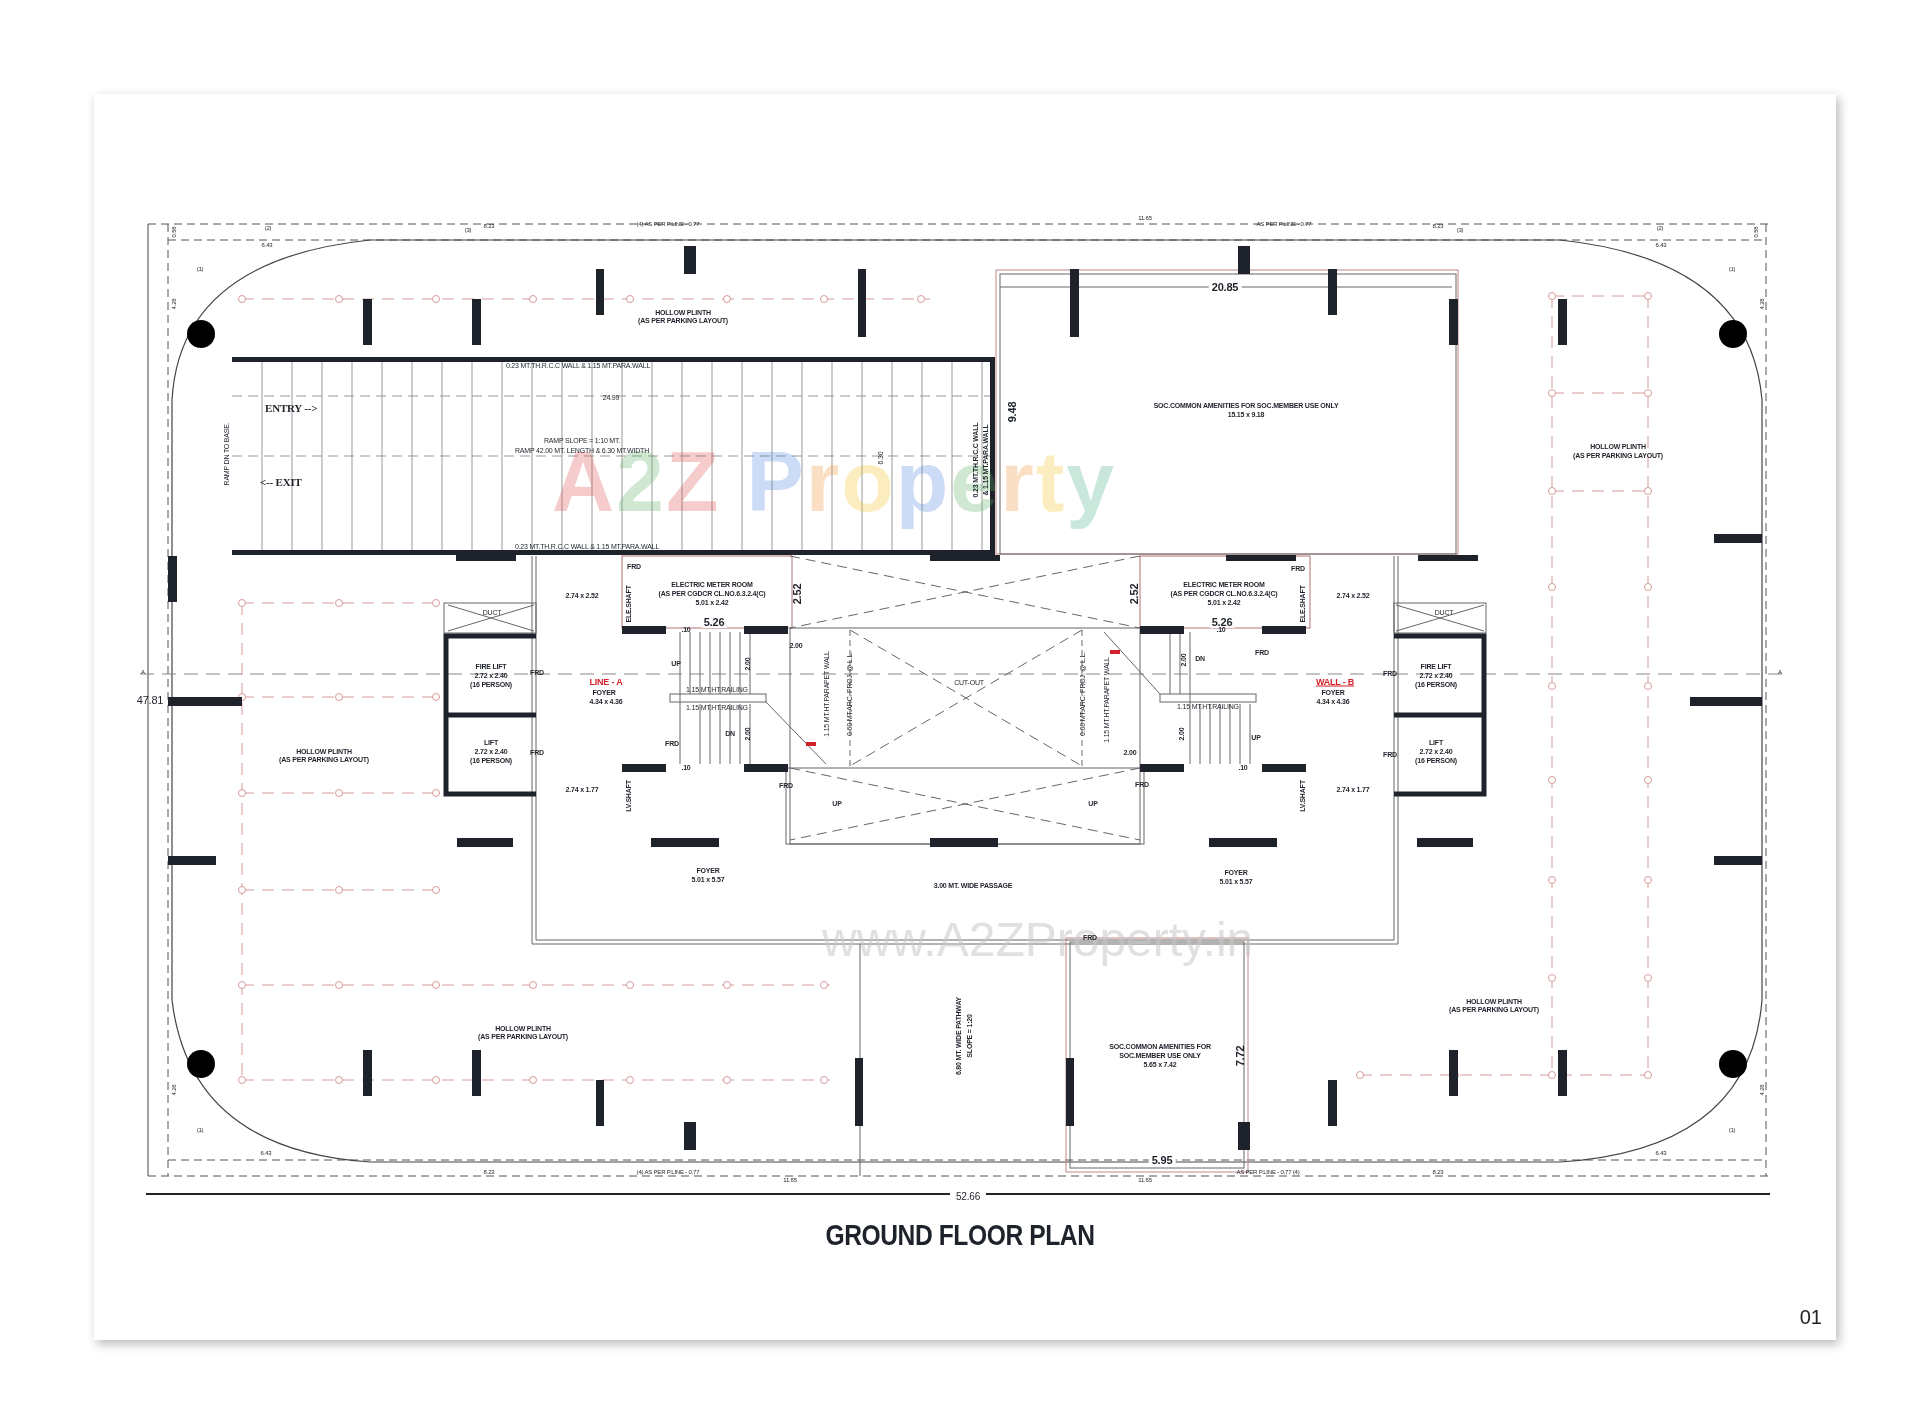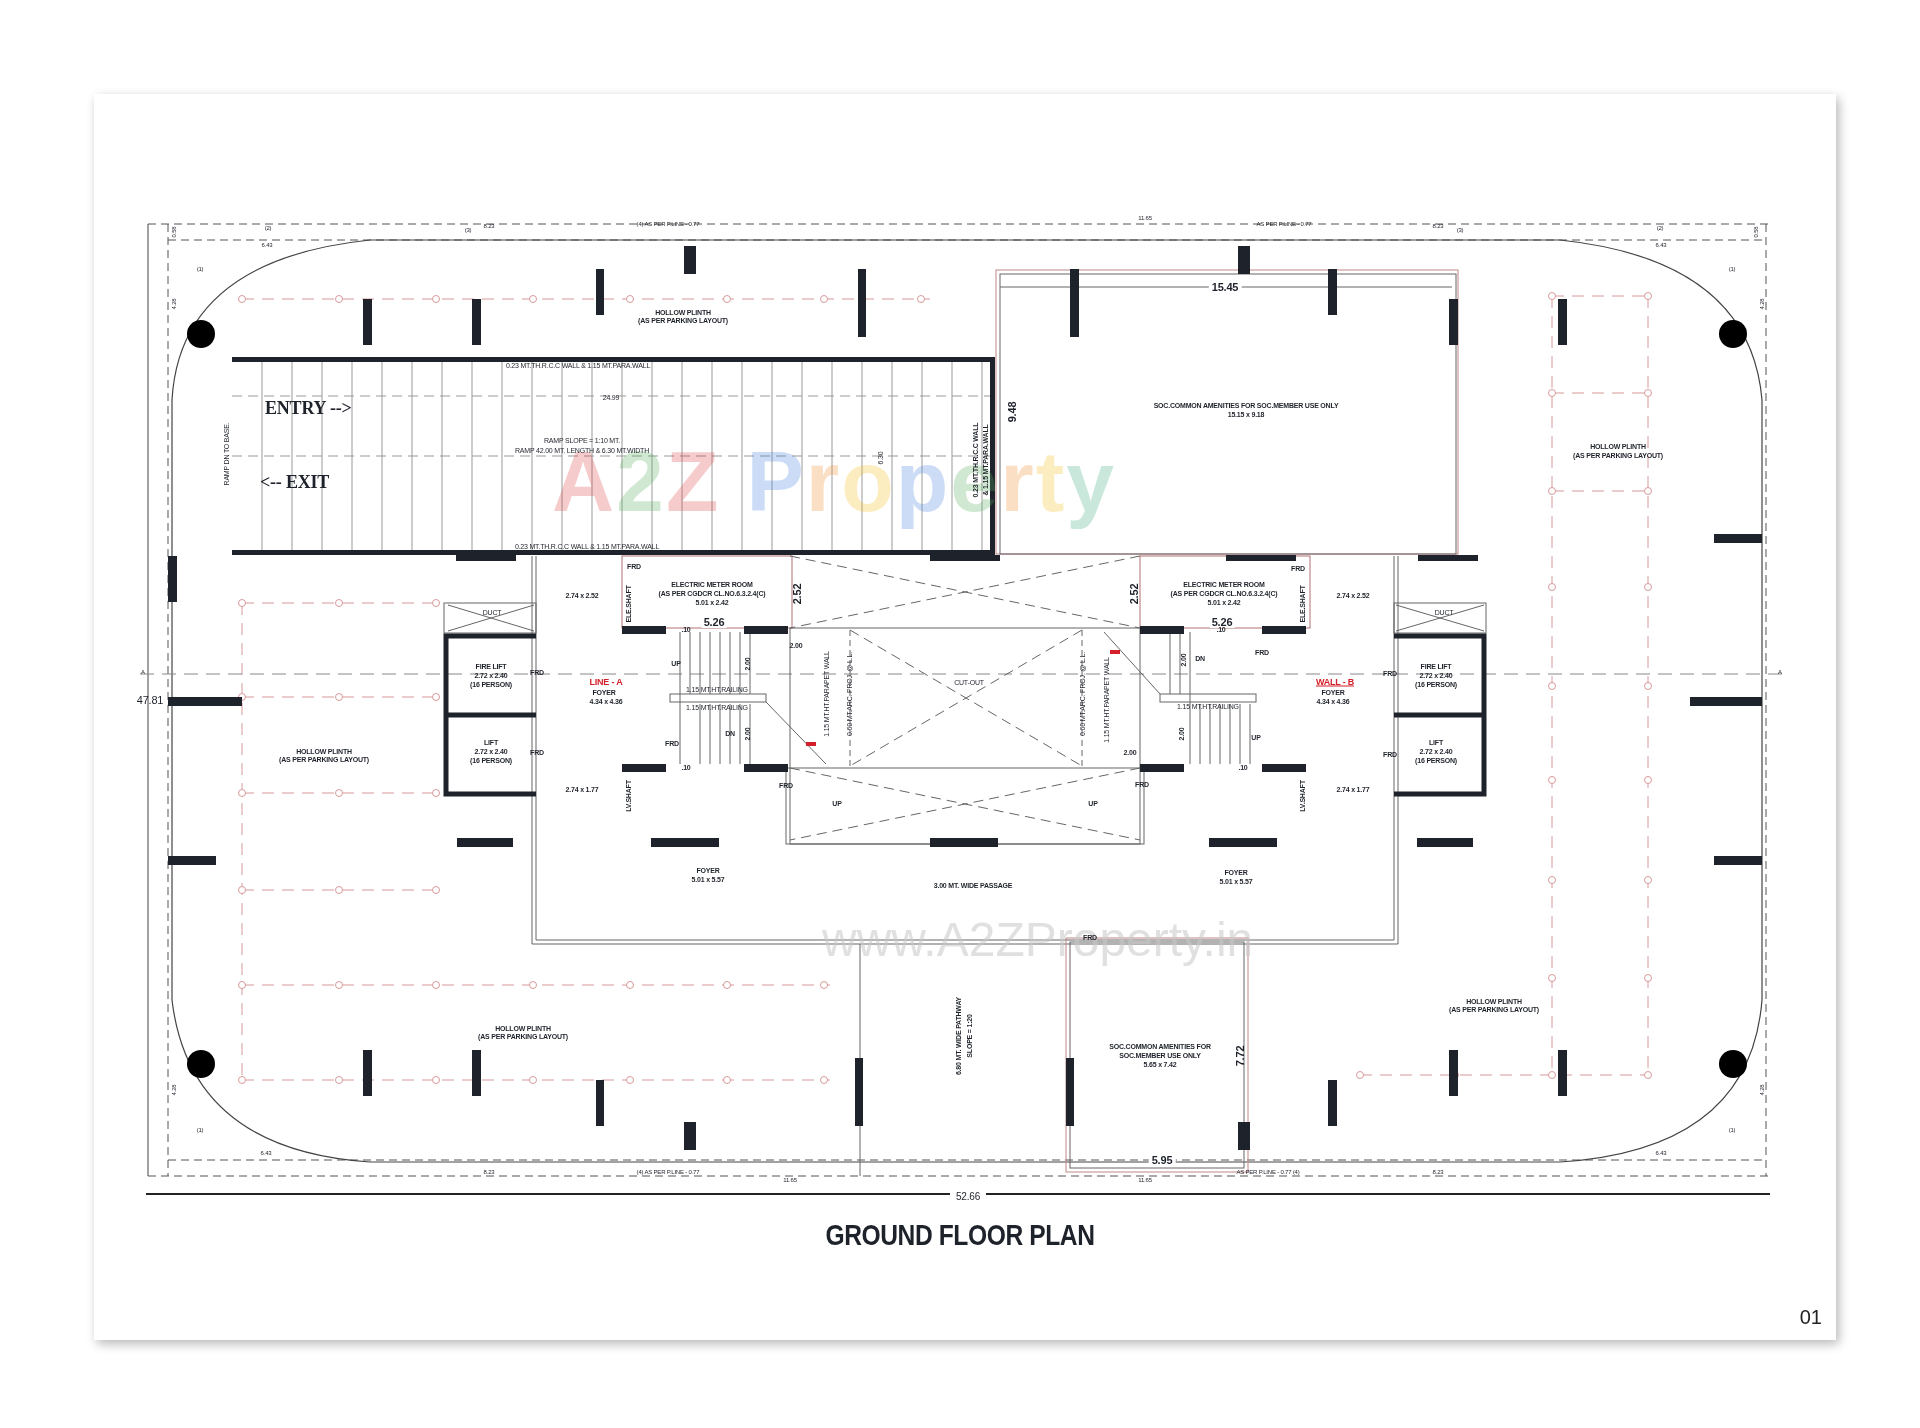--- a/index.html
+++ b/index.html
@@ -2,21 +2,21 @@
 <html><head>
 <meta charset="utf-8">
 <style>
   html,body{margin:0;padding:0;background:#ffffff;}
   body{width:1920px;height:1428px;position:relative;overflow:hidden;font-family:"Liberation Sans",sans-serif;color:#1e222a;}
   .sheet{position:absolute;left:94px;top:94px;width:1742px;height:1246px;background:#fff;box-shadow:3px 4px 10px rgba(0,0,0,0.28);}
   svg.plan{position:absolute;left:0;top:0;width:1920px;height:1428px;}
   .lbl{position:absolute;font-size:7px;font-weight:bold;text-align:center;line-height:9px;white-space:nowrap;transform:translate(-50%,-50%);font-family:"Liberation Sans Narrow","Liberation Sans",sans-serif;letter-spacing:-0.2px;}
   .lbl.big{font-size:11px;line-height:12px;}
   .lbl.red{color:#d4202a;font-size:9px;}
-  .lbl.serif{font-family:"Liberation Serif",serif;font-size:18px;font-weight:bold;transform:none;}
+  .lbl.serif{font-family:"Liberation Serif",serif;font-size:11px;font-weight:bold;transform:none;}
   .lbl.vert{transform:translate(-50%,-50%) rotate(-90deg);}
   .lbl.tiny{font-size:6px;font-weight:normal;}
   .title{position:absolute;left:0;width:1920px;top:1218px;text-align:center;font-size:30px;font-weight:bold;letter-spacing:-0.5px;transform:scaleX(0.82);color:#1e222a;}
   .pagenum{position:absolute;right:98px;top:1306px;font-size:20px;color:#222;}
   .wm1{position:absolute;left:552px;top:432px;font-size:86px;font-weight:bold;opacity:0.28;letter-spacing:2px;white-space:nowrap;}
   .wm2{position:absolute;left:822px;top:912px;font-size:48px;color:#c8c8c8;opacity:0.55;white-space:nowrap;}
 </style>
 </head>
 <body>
 
@@ -318,21 +318,21 @@
 <div class="lbl vert" style="left:226px;top:454px;font-weight:normal;">RAMP DN TO BASE.</div>
 <div class="lbl" style="left:578px;top:365px;font-weight:normal;">0.23 MT.TH.R.C.C WALL &amp; 1.15 MT.PARA.WALL</div>
 <div class="lbl" style="left:587px;top:546px;font-weight:normal;">0.23 MT.TH.R.C.C WALL &amp; 1.15 MT.PARA.WALL</div>
 <div class="lbl" style="left:611px;top:397px;font-weight:normal;">24.99</div>
 <div class="lbl" style="left:582px;top:440px;font-weight:normal;">RAMP SLOPE  =  1:10 MT.</div>
 <div class="lbl" style="left:582px;top:450px;font-weight:normal;">RAMP 42.00 MT. LENGTH &amp;  6.30 MT.WIDTH</div>
 <div class="lbl vert" style="left:880px;top:458px;font-weight:normal;">6.30</div>
 <div class="lbl vert" style="left:975px;top:460px;">0.23 MT.TH.R.C.C WALL</div>
 <div class="lbl vert" style="left:985px;top:460px;">&amp; 1.15 MT.PARA.WALL</div>
 
-<div class="lbl big" style="left:1225px;top:287px;background:#fff;padding:0 3px;">15.45</div>
+<div class="lbl big" style="left:1225px;top:287px;background:#fff;padding:0 3px;">20.85</div>
 <div class="lbl big vert" style="left:1012px;top:412px;">9.48</div>
 <div class="lbl" style="left:1246px;top:405px;">SOC.COMMON AMENITIES FOR SOC.MEMBER USE ONLY</div>
 <div class="lbl" style="left:1246px;top:414px;">15.15 x 9.18</div>
 
 <div class="lbl" style="left:683px;top:312px;">HOLLOW PLINTH</div>
 <div class="lbl" style="left:683px;top:320px;">(AS PER PARKING LAYOUT)</div>
 <div class="lbl" style="left:1618px;top:446px;">HOLLOW PLINTH</div>
 <div class="lbl" style="left:1618px;top:455px;">(AS PER PARKING LAYOUT)</div>
 <div class="lbl" style="left:324px;top:751px;">HOLLOW PLINTH</div>
 <div class="lbl" style="left:324px;top:759px;">(AS PER PARKING LAYOUT)</div>

